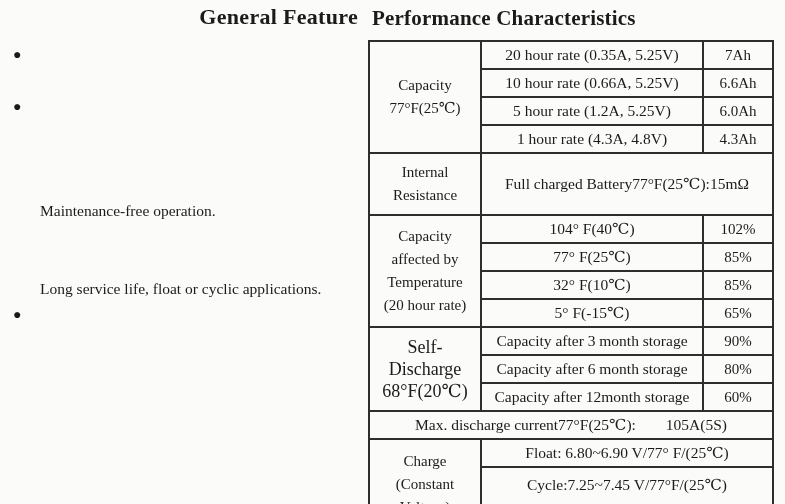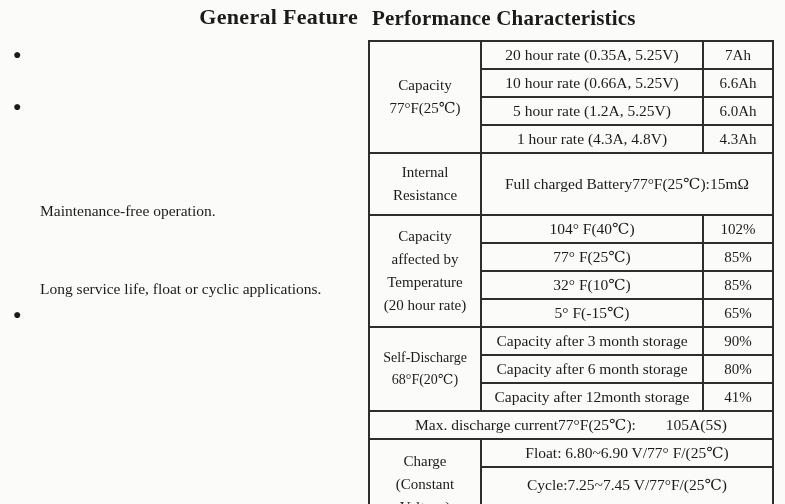--- a/index.html
+++ b/index.html
@@ -66,21 +66,21 @@
     padding: 4px 2px;
     overflow: hidden;
   }
   .col-group { width: 112px; }
   .col-cond  { width: 222px; }
   .col-val   { width: 70px;  }
   tr.r-std  { height: 26px; }
   tr.r-ir   { height: 62px; }
   tr.r-last { height: 58px; }
   td.group-cell { white-space: pre-line; line-height: 23px; }
-  td.group-cell.small { font-size: 14px; line-height: 22px; margin-left: 8px; }
+  td.group-cell.small { font-size: 18px; line-height: 22px; margin-left: 8px; }
   td.cond-cell { font-size: 15.5px; }
   td.span-cell { font-size: 15.5px; }
   .gap-left { margin-left: 26px; }
   .two-line div { line-height: 26px; }
 </style>
 </head>
 <body>
 
 <div class="page">
 
@@ -171,21 +171,21 @@
 68°F(20℃)</td>
           <td class="cond-cell">Capacity after 3 month storage</td>
           <td>90%</td>
         </tr>
         <tr class="r-std">
           <td class="cond-cell">Capacity after 6 month storage</td>
           <td>80%</td>
         </tr>
         <tr class="r-std">
           <td class="cond-cell">Capacity after 12month storage</td>
-          <td>41%</td>
+          <td>60%</td>
         </tr>
 
         <tr class="r-std">
           <td class="span-cell" colspan="3">
             <span>Max. discharge current77°F(25℃):</span>
             <span class="gap-left">105A(5S)</span>
           </td>
         </tr>
 
         <tr class="r-std">

